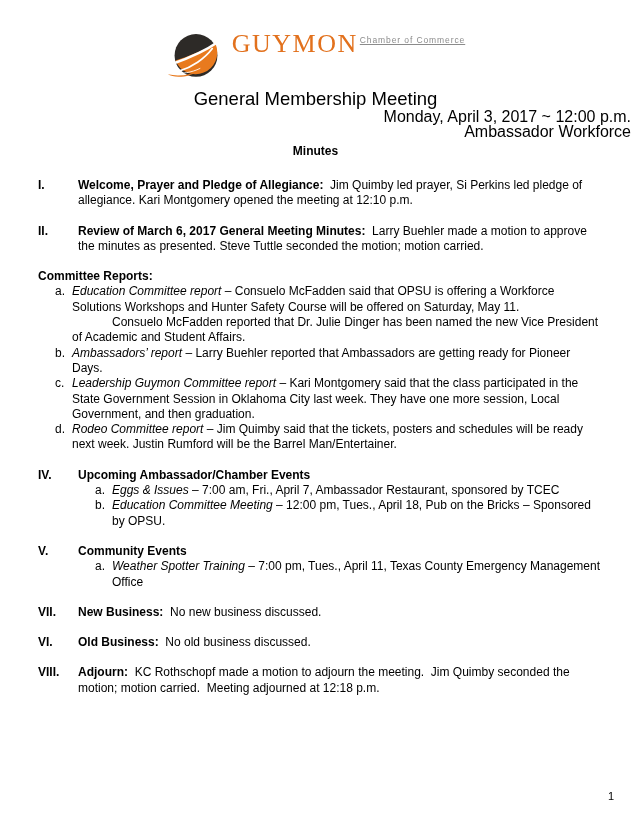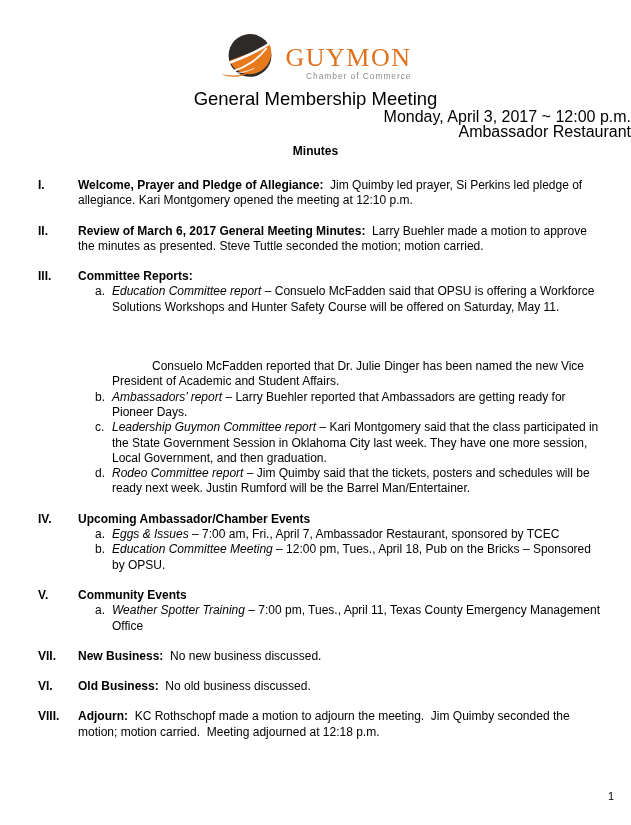--- a/index.html
+++ b/index.html
@@ -11,49 +11,49 @@
     font-size:12px;
     color:#000;
     overflow:hidden;
   }
   
   .logo-row {
     display:flex; justify-content:center; align-items:flex-start;
     gap:6px; padding-top:32px; height:56px;
   }
   .logo-icon svg { width:60px; height:52px; display:block; }
-  .logo-text { display:flex; flex-direction:column; margin-top:15px;align-items:flex-end; }
+  .logo-text { display:flex; flex-direction:row; margin-top:1px; }
   .brand {
     font-family:"Liberation Serif", serif;
     font-size:26px; line-height:22px;
     color:#E2711D; letter-spacing:1.5px;
   }
   .tagline {
     font-size:8.5px; line-height:10px; color:#8b8b8b;
-    letter-spacing:0.9px; margin-top:2px; margin-left:2px;
+    letter-spacing:0.9px; margin-top:2px; margin-left:2px;text-decoration:underline;
   }
   
   .title   { text-align:center; font-size:18.5px; line-height:22px; }
   .subtitle{ text-align:right; font-size:16px; line-height:14.5px; }
   .minutes { text-align:center; font-size:12px; font-weight:bold; line-height:19px; margin-top:3px; }
   
   .content { padding:17px 28px 0 38px; line-height:15.3px; }
   .section { display:flex; margin-bottom:15px; }
   .numeral { flex:0 0 40px; font-weight:bold; }
   .section-body { flex:1; min-width:0; }
   .para { margin:0; white-space:pre-wrap; }
   .heading { font-weight:bold; }
   .heading.plain { text-decoration:none; }
   .after { font-weight:bold; }
   .items { margin-left:17px; }
   .item { display:flex; }
   .letter { flex:0 0 17px; }
   .item-body { flex:1; min-width:0; }
   .lead { font-style:italic; }
-  .indent { text-indent:40px;margin-top:44px; }
+  .indent { text-indent:40px; }
   .page-number { position:absolute; right:17px; bottom:23px; font-size:11px; }
 </style>
 </head>
 <body>
 
 <div class="page">
 
   <header class="logo-row">
     <span class="logo-icon">
       <svg viewBox="0 0 70 60" xmlns="http://www.w3.org/2000/svg">
@@ -66,41 +66,40 @@
       </svg>
     </span>
     <span class="logo-text">
       <span class="brand">GUYMON</span>
       <span class="tagline">Chamber of Commerce</span>
     </span>
   </header>
 
   <div class="title">General Membership Meeting</div>
   <div class="subtitle">Monday, April 3, 2017 ~ 12:00 p.m.</div>
-  <div class="subtitle">Ambassador Restaurant</div>
+  <div class="subtitle">Ambassador Workforce</div>
   <div class="minutes">Minutes</div>
 
   <main class="content">
 
     <section class="section">
       <span class="numeral">I.</span>
       <div class="section-body">
         <p class="para"><span class="heading">Welcome, Prayer and Pledge of Allegiance:</span><span class="after"></span><span>  Jim Quimby led prayer, Si Perkins led pledge of allegiance. Kari Montgomery opened the meeting at 12:10 p.m.</span></p>
       </div>
     </section>
 
     <section class="section">
       <span class="numeral">II.</span>
       <div class="section-body">
         <p class="para"><span class="heading">Review of March 6, 2017 General Meeting Minutes:</span><span class="after"></span><span>  Larry Buehler made a motion to approve the minutes as presented. Steve Tuttle seconded the motion; motion carried.</span></p>
       </div>
     </section>
 
     <section class="section">
-      <span class="numeral">III.</span>
       <div class="section-body">
         <p class="para"><span class="heading">Committee Reports:</span></p>
         <div class="items">
           <div class="item">
             <span class="letter">a.</span>
             <div class="item-body">
               <p class="para"><span class="lead">Education Committee report</span><span> – Consuelo McFadden said that OPSU is offering a Workforce Solutions Workshops and Hunter Safety Course will be offered on Saturday, May 11.</span></p>
               <p class="para indent">Consuelo McFadden reported that Dr. Julie Dinger has been named the new Vice President of Academic and Student Affairs.</p>
             </div>
           </div>

